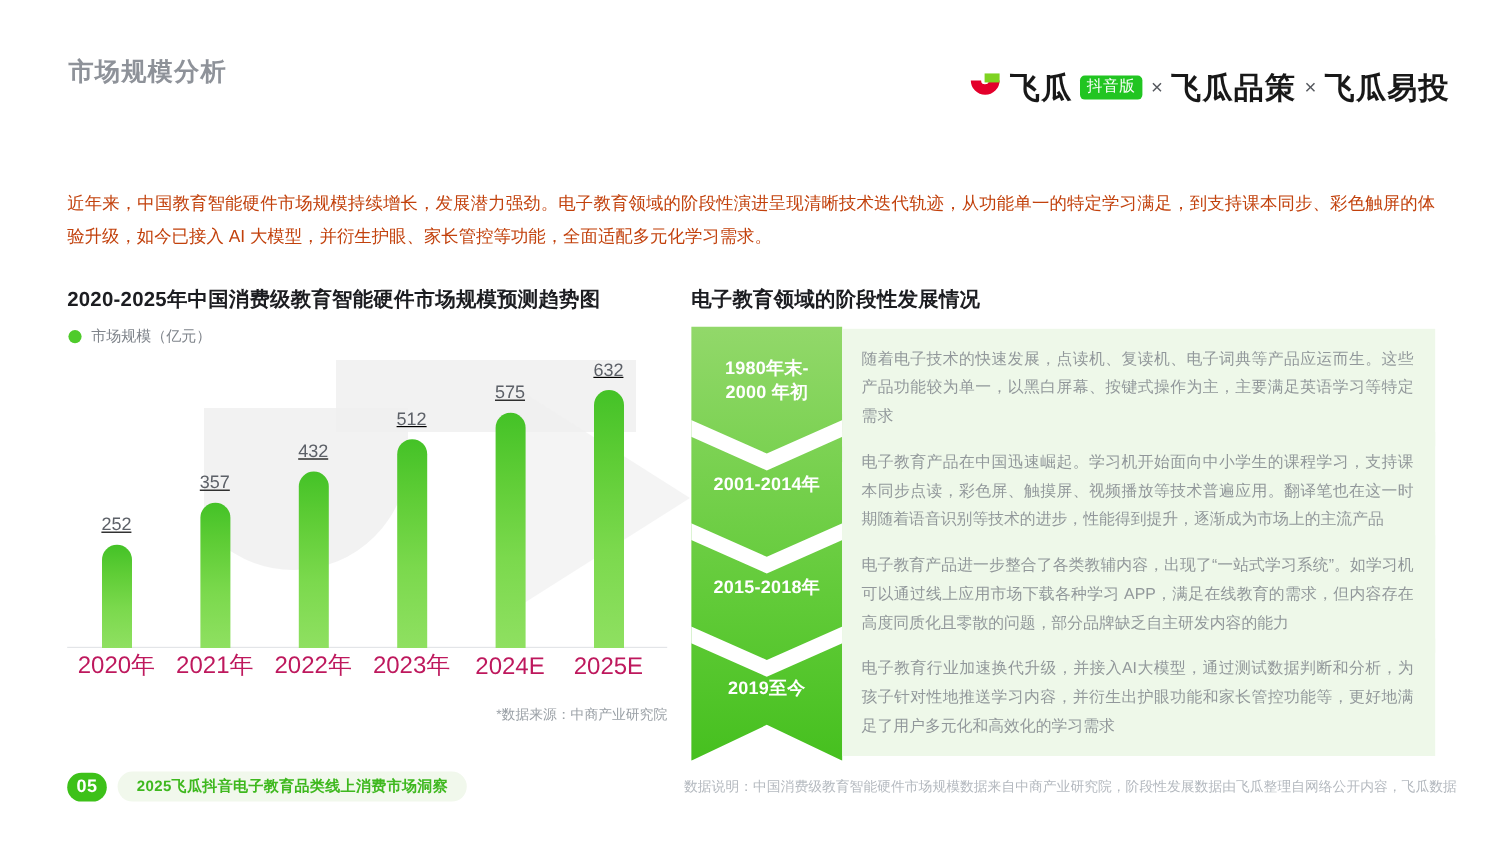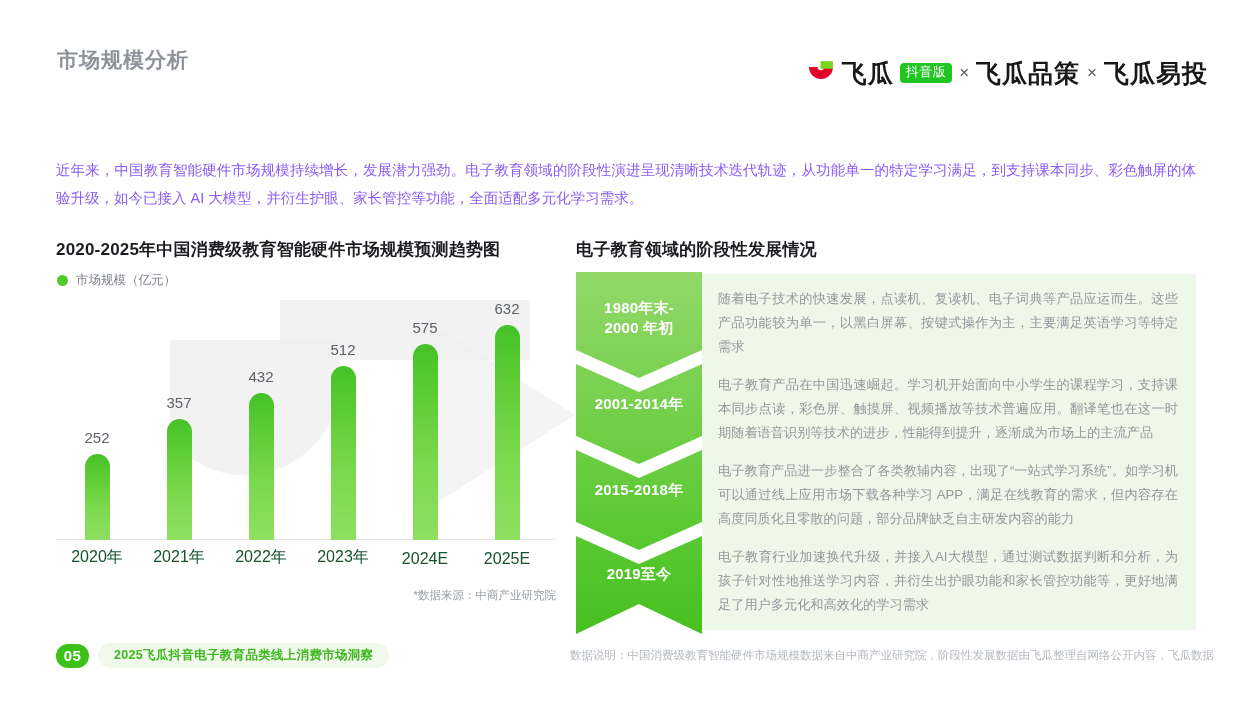--- a/index.html
+++ b/index.html
@@ -50,21 +50,21 @@
   .brand-badge {
     background: #21c521; color: #fff; font-size: 13px; font-weight: normal;
     padding: 2px 6px 3px; border-radius: 4px; letter-spacing: 0.5px;
     line-height: 1.1;
   }
   .brand-x { font-size: 17px; color: #55585e; padding: 0 1px; }
 
   
   .intro {
     position: absolute; left: 56px; top: 156px; width: 1140px;
-    font-size: 14.5px; line-height: 28px; color: #8b5cf6;
+    font-size: 14.5px; line-height: 28px; color: #c2410c;
     text-align: justify;
   }
 
   
   .sec-title-left {
     position: absolute; left: 56px; top: 238px;
     font-size: 17px; font-weight: bold; color: #1c1d21; letter-spacing: 0.2px;
   }
   .sec-title-right {
     position: absolute; left: 576px; top: 238px;
@@ -89,32 +89,33 @@
     z-index: 2;
   }
   .axis-line {
     position: absolute; left: 0; right: 0; bottom: 28px; height: 1px;
     background: #e3e5e8;
   }
   .bar-slot {
     position: absolute; bottom: 28px; width: 82px;
     display: flex; flex-direction: column; align-items: center;
     justify-content: flex-end;
+    text-decoration: underline;
   }
   .bar-value {
     font-size: 15px; color: #5d6168; margin-bottom: 8px;
   }
   .bar {
     width: 25px;
     border-radius: 13px 13px 0 0;
     background: linear-gradient(180deg, #44c227 0%, #5fcd36 28%, #7bd94d 62%, #8fe061 100%);
   }
   .xlabel {
     position: absolute; bottom: 0px; width: 82px; text-align: center;
-    font-size: 16px; color: #14532d;
+    font-size: 20px; color: #be185d;
   }
   .source-note {
     position: absolute; left: 56px; top: 588px; width: 500px;
     text-align: right; font-size: 11.5px; color: #9aa0a6;
   }
 
   
   .timeline {
     position: absolute; left: 576px; top: 272px;
     width: 620px; height: 362px;

